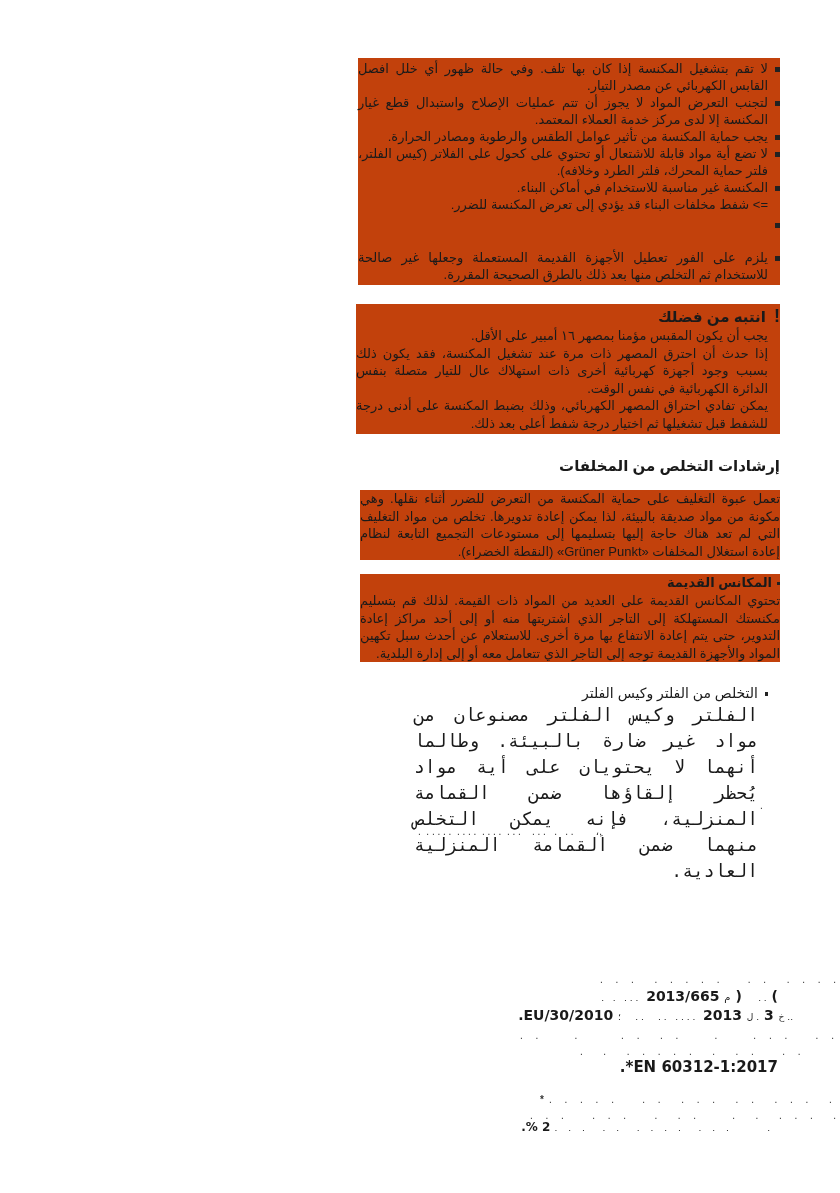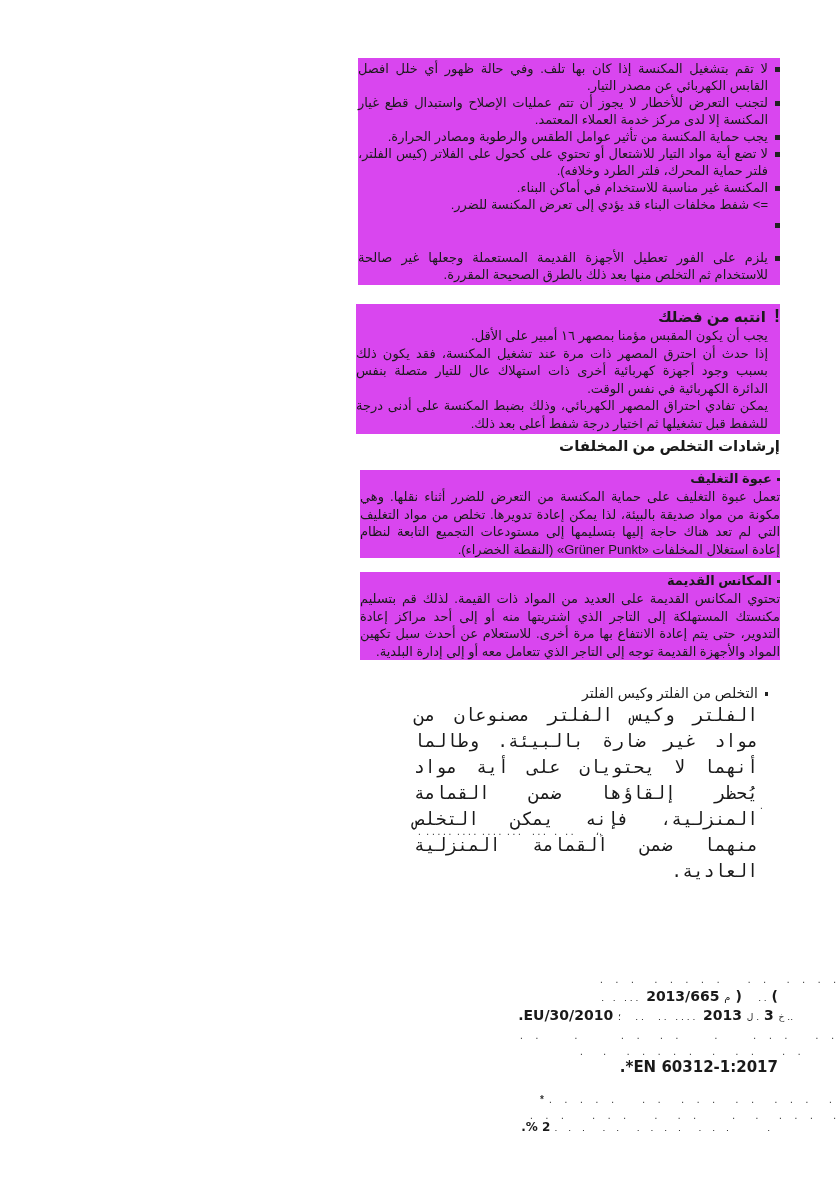--- a/index.html
+++ b/index.html
@@ -1,21 +1,21 @@
 <!DOCTYPE html>
 <html><head>
   <meta charset="utf-8">
   <style>
     html, body { margin: 0; padding: 0; }
     body {
       width: 840px; height: 1193px; background: #ffffff; position: relative;
       overflow: hidden; font-family: "Liberation Sans", "DejaVu Sans", sans-serif; color: #1a1a1a;
     }
     .block { position: absolute; direction: rtl; text-align: justify; }
-    .shade { background: #d946ef; }
+    .shade { background: #c2410c; }
     .bullet-item { position: relative; padding-right: 12px; font-size: 13px; line-height: 17px; }
     .bullet-item .sq {
       position: absolute; right: 0; top: 7px; width: 5px; height: 5px; background: #222;
     }
     .bullet-item .text { display: block; }
     .warn-title { font-size: 15px; font-weight: bold; line-height: 20px; }
     .warn-title .bang { font-size: 18px; font-weight: bold; margin-left: 4px; }
     .para { font-size: 13px; line-height: 17.5px; }
     .section-title { font-size: 15px; font-weight: bold; line-height: 20px; }
     .sub-title { font-size: 13px; font-weight: bold; line-height: 18px; position: relative; padding-right: 8px; }
@@ -26,29 +26,29 @@
 </head>
 <body>
 
 <div class="block shade" style="top:58px; left:358px; width:422px; padding:2px 0;">
   <div class="bullet-item">
     <span class="sq"></span>
     <span class="text">لا تقم بتشغيل المكنسة إذا كان بها تلف. وفي حالة ظهور أي خلل افصل القابس الكهربائي عن مصدر التيار.</span>
   </div>
   <div class="bullet-item">
     <span class="sq"></span>
-    <span class="text">لتجنب التعرض للأخطار لا يجوز أن تتم عمليات الإصلاح واستبدال قطع غيار المكنسة إلا لدى مركز خدمة العملاء المعتمد.</span>
+    <span class="text">لتجنب التعرض المواد لا يجوز أن تتم عمليات الإصلاح واستبدال قطع غيار المكنسة إلا لدى مركز خدمة العملاء المعتمد.</span>
   </div>
   <div class="bullet-item">
     <span class="sq"></span>
     <span class="text">يجب حماية المكنسة من تأثير عوامل الطقس والرطوبة ومصادر الحرارة.</span>
   </div>
   <div class="bullet-item">
     <span class="sq"></span>
-    <span class="text">لا تضع أية مواد التيار للاشتعال أو تحتوي على كحول على الفلاتر (كيس الفلتر، فلتر حماية المحرك، فلتر الطرد وخلافه).</span>
+    <span class="text">لا تضع أية مواد قابلة للاشتعال أو تحتوي على كحول على الفلاتر (كيس الفلتر، فلتر حماية المحرك، فلتر الطرد وخلافه).</span>
   </div>
   <div class="bullet-item">
     <span class="sq"></span>
     <span class="text">المكنسة غير مناسبة للاستخدام في أماكن البناء.</span>
     <span class="text">=&gt; شفط مخلفات البناء قد يؤدي إلى تعرض المكنسة للضرر.</span>
   </div>
   <div class="bullet-item" style="height:20px;">
     <span class="sq" style="top:10px;"></span>
   </div>
   <div class="bullet-item" style="margin-top:16px;">
@@ -62,28 +62,24 @@
     <span class="bang">!</span>
     <span>انتبه من فضلك</span>
   </div>
   <div class="para" style="padding-right:12px;">
     <div>يجب أن يكون المقبس مؤمنا بمصهر ١٦ أمبير على الأقل.</div>
     <div>إذا حدث أن احترق المصهر ذات مرة عند تشغيل المكنسة، فقد يكون ذلك بسبب وجود أجهزة كهربائية أخرى ذات استهلاك عال للتيار متصلة بنفس الدائرة الكهربائية في نفس الوقت.</div>
     <div>يمكن تفادي احتراق المصهر الكهربائي، وذلك بضبط المكنسة على أدنى درجة للشفط قبل تشغيلها ثم اختيار درجة شفط أعلى بعد ذلك.</div>
   </div>
 </div>
 
-<div class="block" style="top:436px; left:360px; width:420px;">
+<div class="block" style="top:456px; left:360px; width:420px;">
   <div class="section-title">إرشادات التخلص من المخلفات</div>
   <div style="height:14px;"></div>
   <div class="shade">
-    <div class="sub-title">
-      <span class="dot"></span>
-      <span>عبوة التغليف</span>
-    </div>
     <div class="para">تعمل عبوة التغليف على حماية المكنسة من التعرض للضرر أثناء نقلها. وهي مكونة من مواد صديقة بالبيئة، لذا يمكن إعادة تدويرها. تخلص من مواد التغليف التي لم تعد هناك حاجة إليها بتسليمها إلى مستودعات التجميع التابعة لنظام إعادة استغلال المخلفات «Grüner Punkt» (النقطة الخضراء).</div>
   </div>
   <div style="height:14px;"></div>
   <div class="shade">
     <div class="sub-title">
       <span class="dot"></span>
       <span>المكانس القديمة</span>
     </div>
     <div class="para">تحتوي المكانس القديمة على العديد من المواد ذات القيمة. لذلك قم بتسليم مكنستك المستهلكة إلى التاجر الذي اشتريتها منه أو إلى أحد مراكز إعادة التدوير، حتى يتم إعادة الانتفاع بها مرة أخرى. للاستعلام عن أحدث سبل تكهين المواد والأجهزة القديمة توجه إلى التاجر الذي تتعامل معه أو إلى إدارة البلدية.</div>
   </div>

